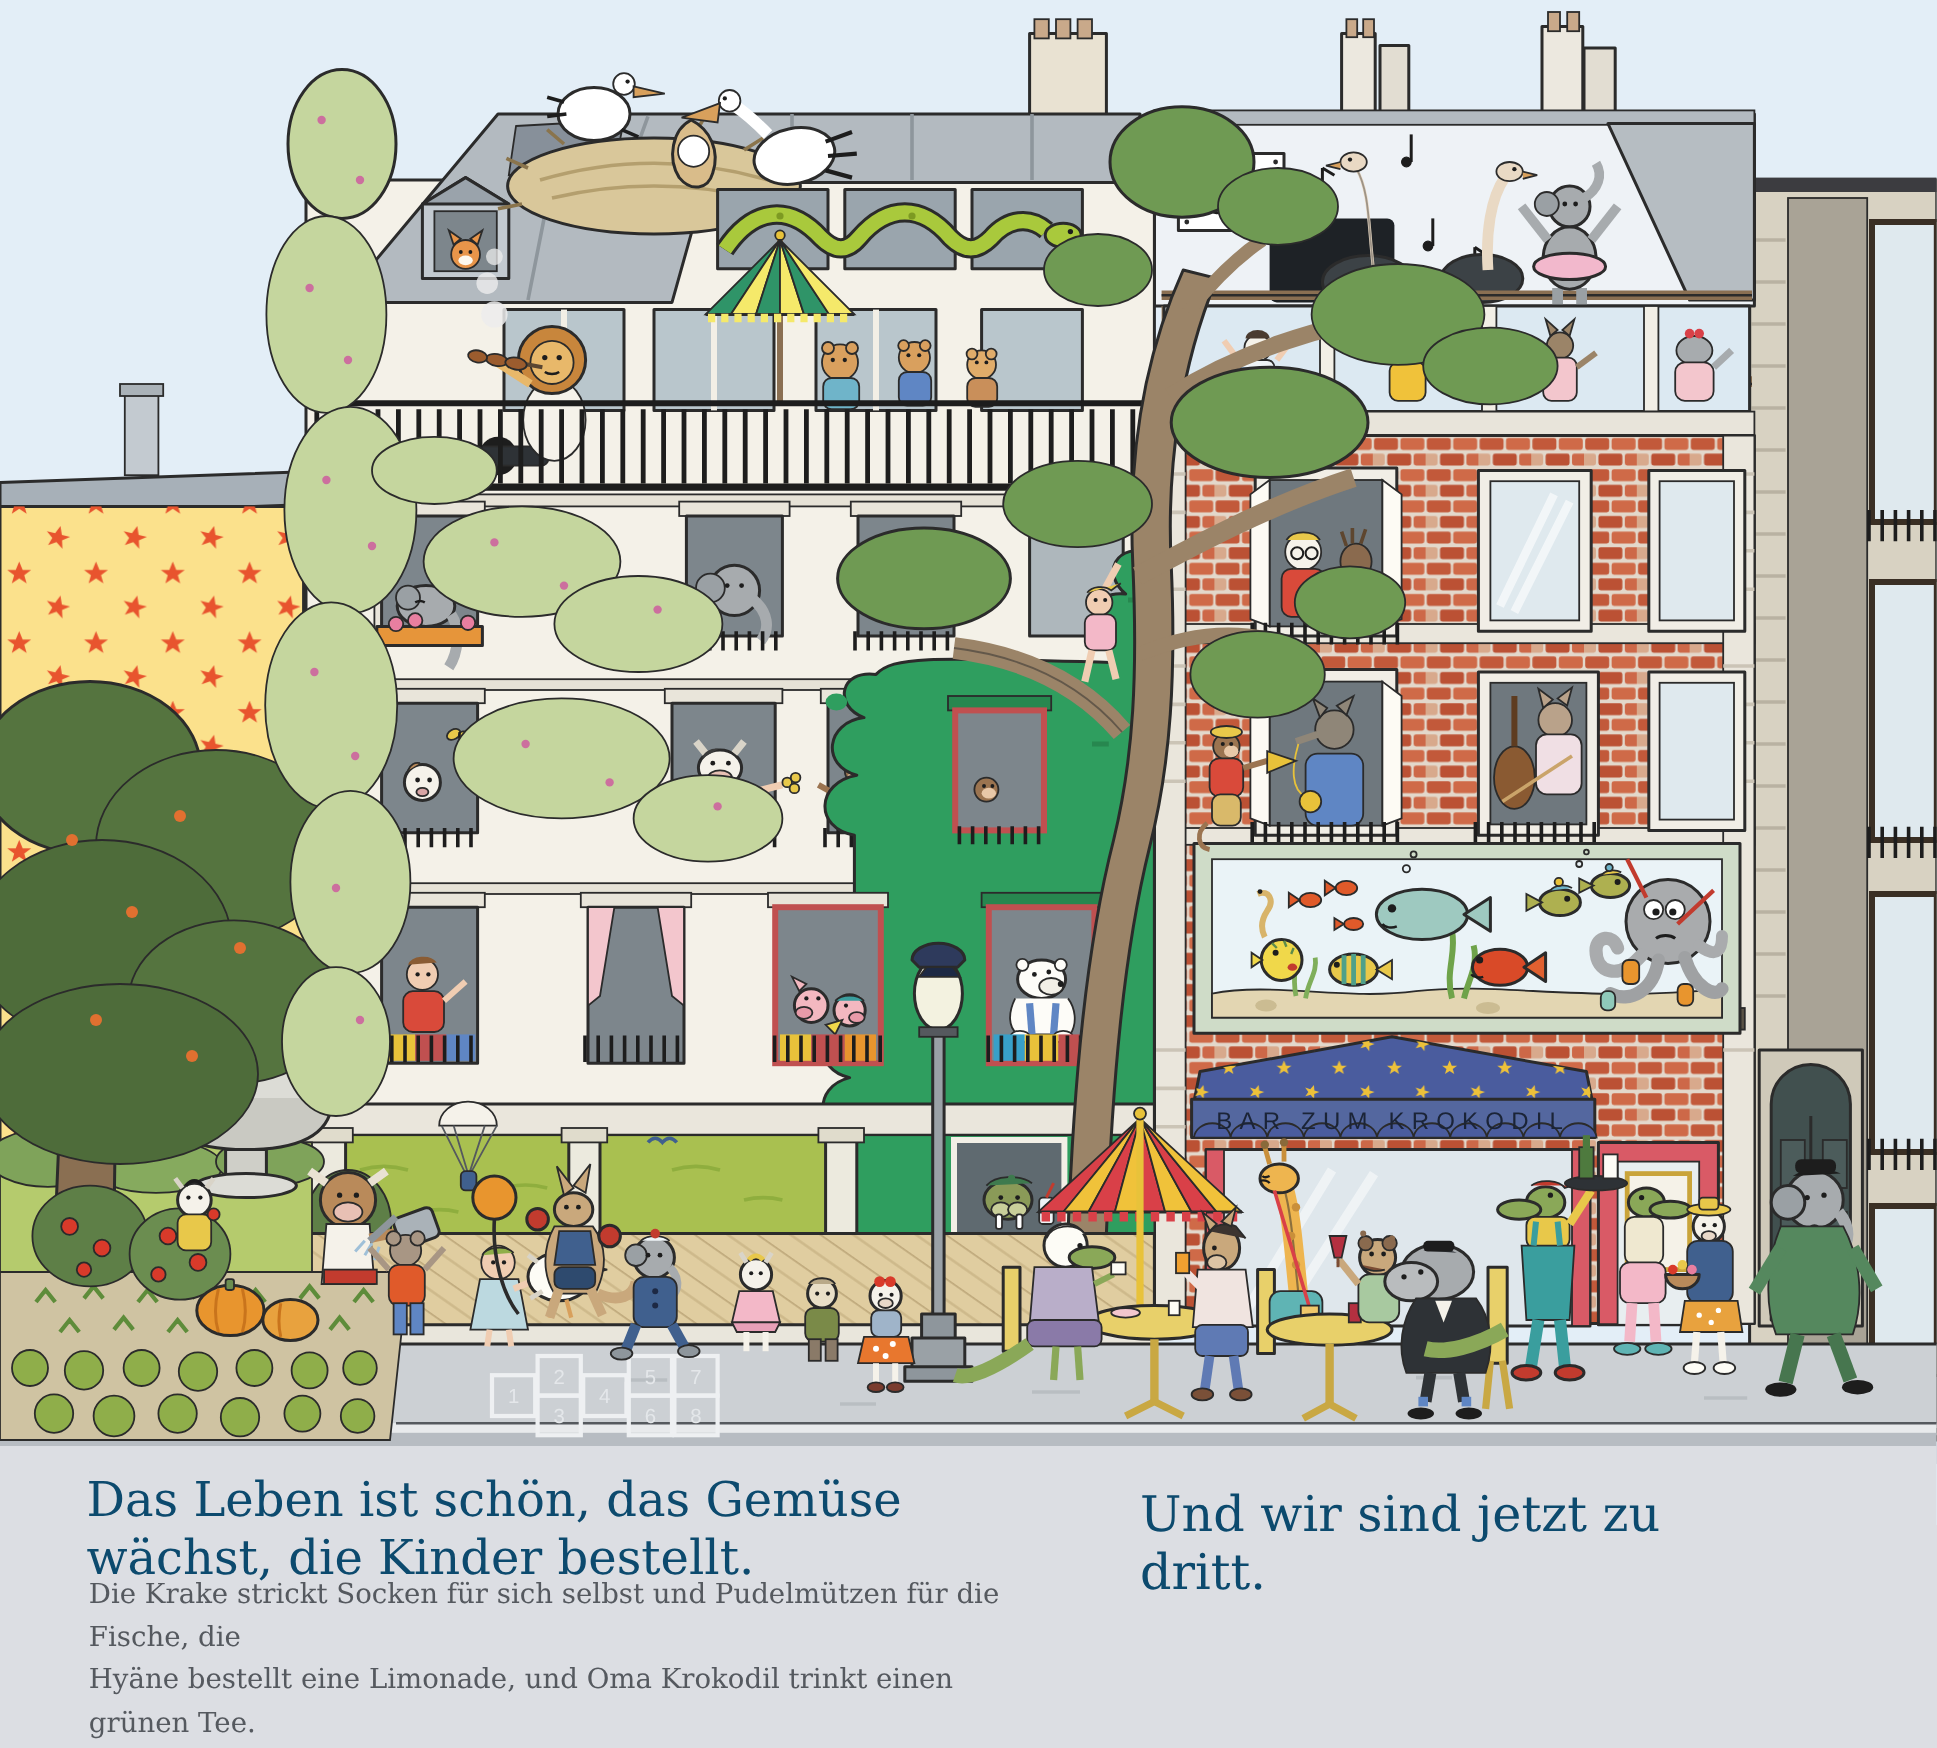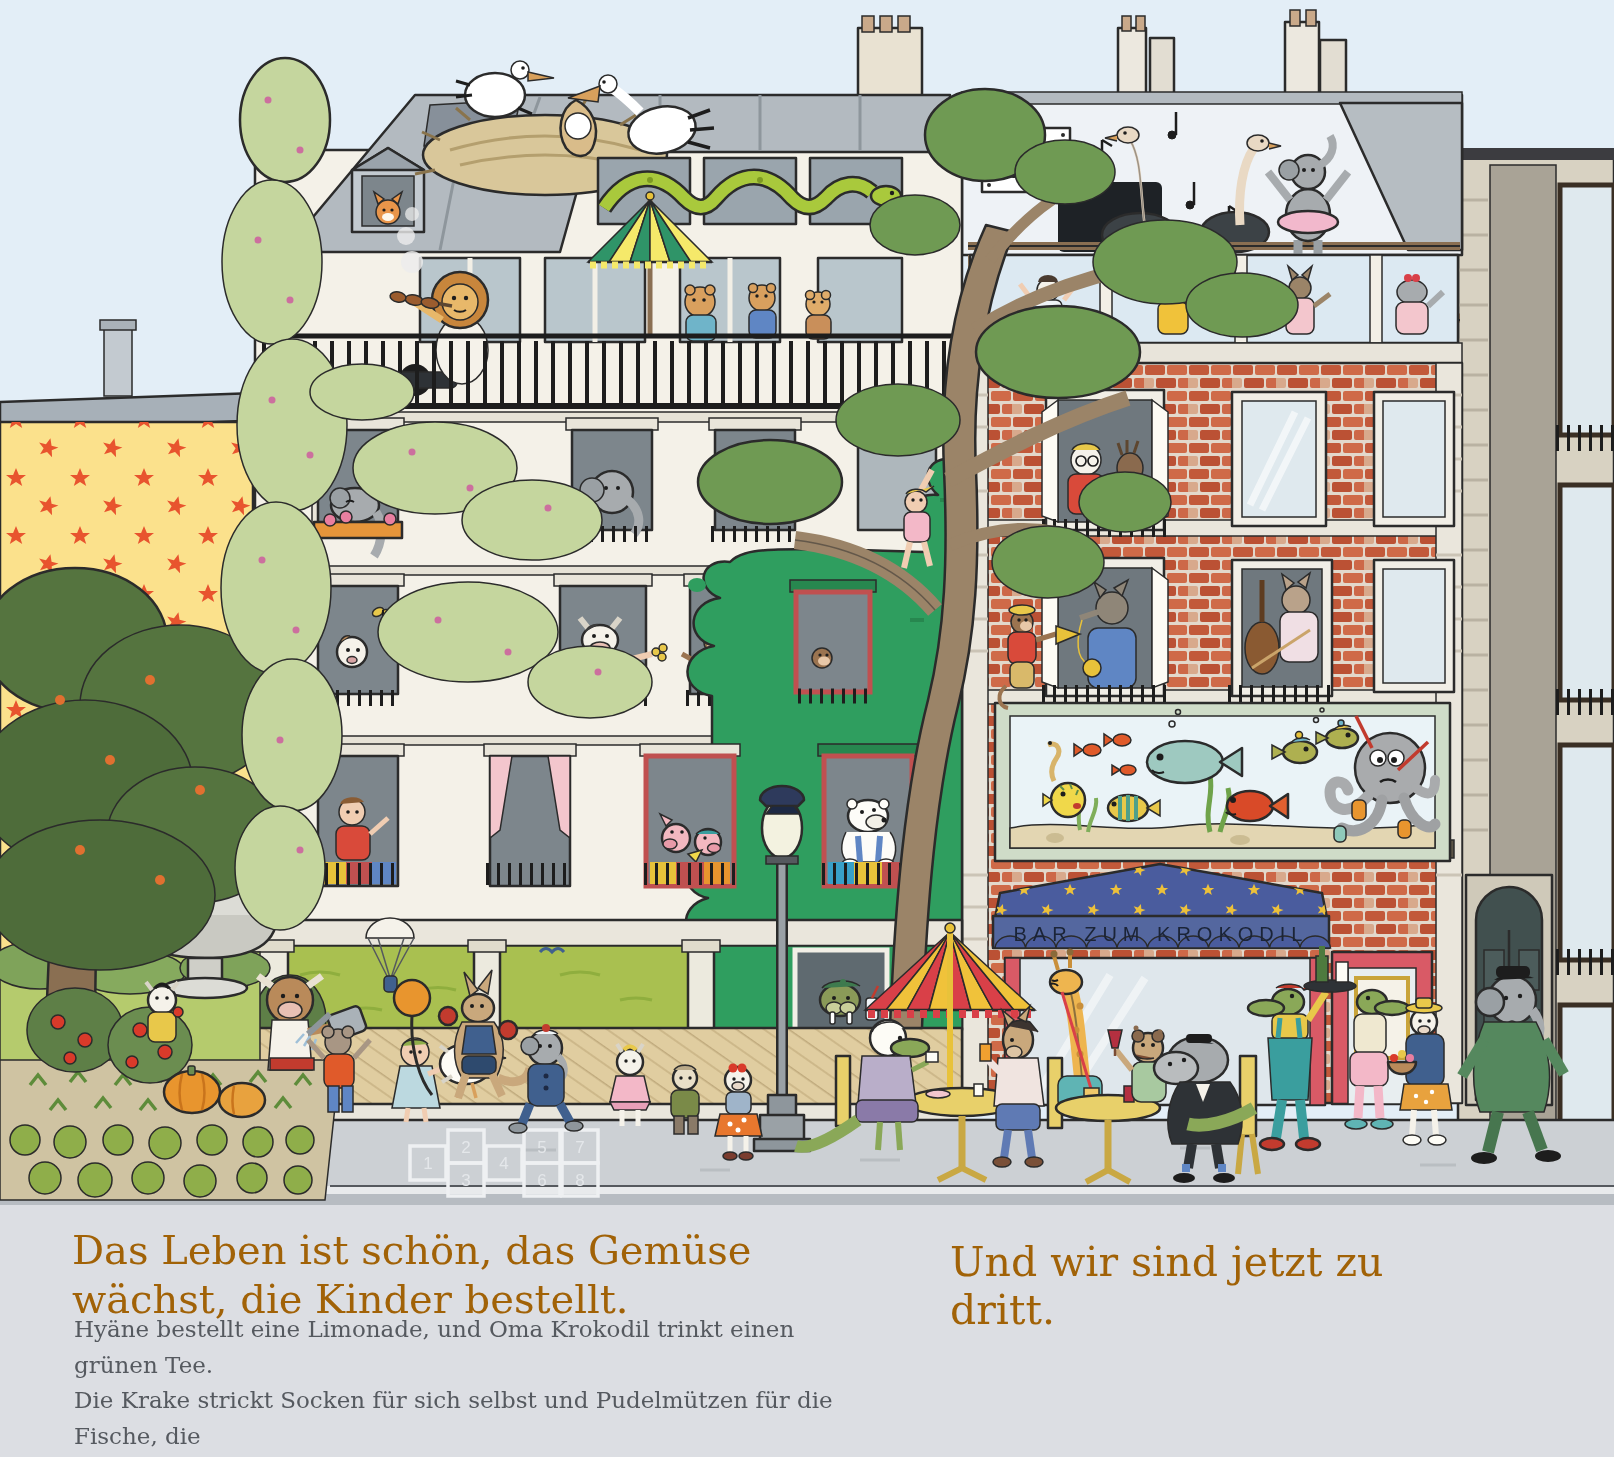--- a/index.html
+++ b/index.html
@@ -1,19 +1,19 @@
 <!DOCTYPE html>
 <html><head>
 <meta charset="utf-8">
 <style>
   html,body{margin:0;padding:0;background:#e3eef7;}
   .page{position:relative;width:1614px;height:1457px;overflow:hidden;background:#e3eef7;}
   svg{position:absolute;left:0;top:0;}
   svg text{font-family:"Liberation Sans",sans-serif;}
-  .caption{position:absolute;font-family:"DejaVu Serif",serif;color:#a16207;}
+  .caption{position:absolute;font-family:"DejaVu Serif",serif;color:#0c4a6e;}
   .cap-head{left:72px;top:1226px;width:700px;font-size:40px;line-height:1.22;}
   .cap-body{left:74px;top:1312px;width:760px;font-size:23px;line-height:1.55;color:#55595f;}
   .cap-right{left:950px;top:1238px;width:520px;font-size:41px;}
   .ol{stroke:#2b2b2b;stroke-width:2.5;stroke-linejoin:round;stroke-linecap:round;}
   .tn{stroke:#2b2b2b;stroke-width:1.5;}
 </style>
 </head>
 <body>
 
 <div class="page">
@@ -1216,18 +1216,18 @@
 </g>
 
 <rect x="0" y="1205" width="1614" height="252" fill="#dcdee3"></rect>
 </svg>
 
 <div class="caption cap-head">
   <div>Das Leben ist schön, das Gemüse</div>
   <div>wächst, die Kinder bestellt.</div>
 </div>
 <div class="caption cap-body">
+  <div>Die Krake strickt Socken für sich selbst und Pudelmützen für die Fische, die</div>
   <div>Hyäne bestellt eine Limonade, und Oma Krokodil trinkt einen grünen Tee.</div>
-  <div>Die Krake strickt Socken für sich selbst und Pudelmützen für die Fische, die</div>
   <div>Überall ist etwas los.</div>
 </div>
 <div class="caption cap-right">Und wir sind jetzt zu dritt.</div>
 </div>
 
 </body></html>

